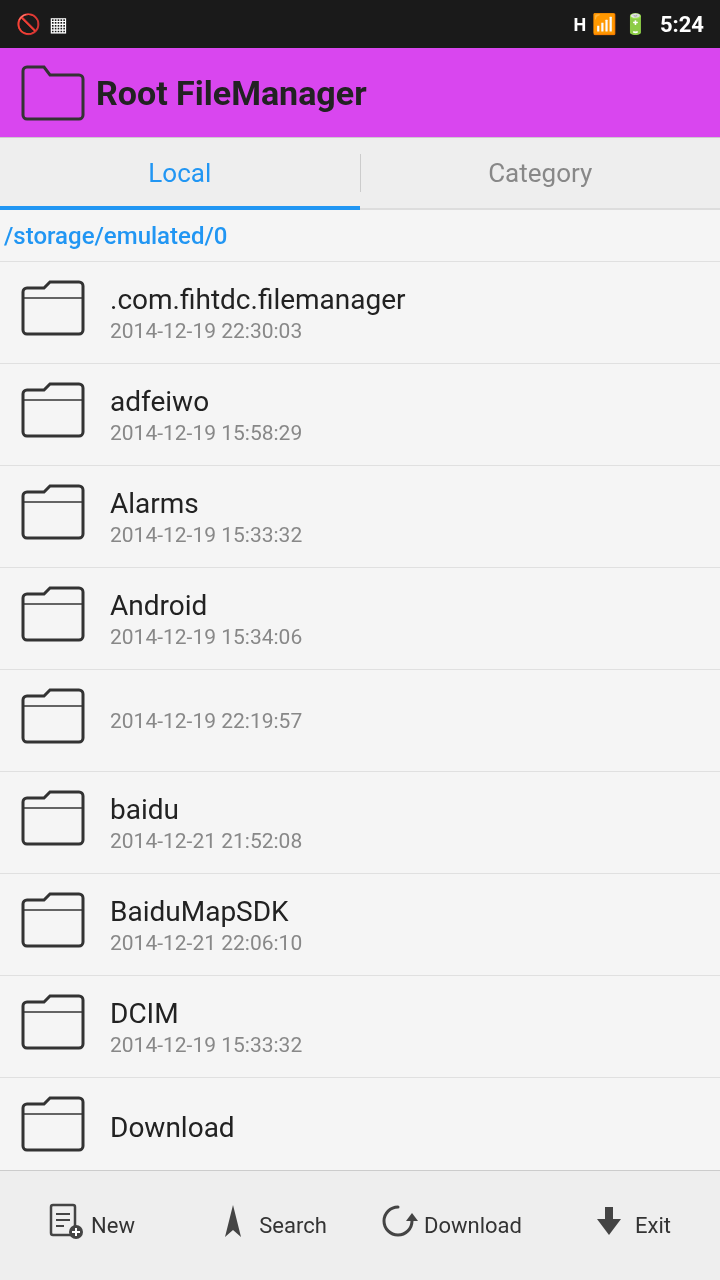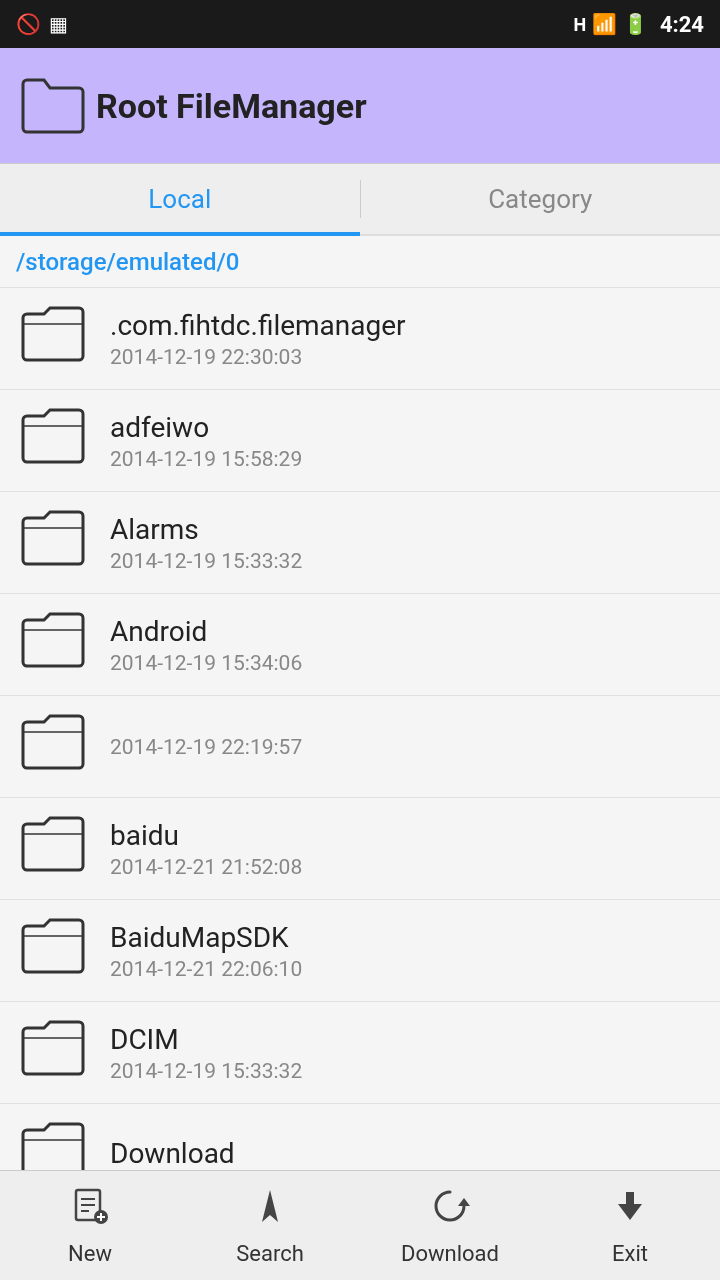--- a/index.html
+++ b/index.html
@@ -37,22 +37,22 @@
     .status-time {
       color: #ffffff;
       font-size: 22px;
       font-weight: bold;
       margin-left: 6px;
     }
 
     
     .header {
       width: 720px;
-      height: 116px;
-      background: #c4b5fd;
+      height: 90px;
+      background: #d946ef;
       display: flex;
       align-items: center;
       padding: 0 20px;
       border-bottom: 1px solid #cccccc;
     }
     .header-icon {
       width: 60px;
       height: 60px;
       margin-right: 16px;
     }
@@ -100,21 +100,21 @@
       margin: 16px 0;
     }
 
     
     .path-bar {
       width: 720px;
       height: 52px;
       background: #f5f5f5;
       display: flex;
       align-items: center;
-      padding: 0 16px;
+      padding: 0 4px;
       border-bottom: 1px solid #e0e0e0;
     }
     .path-text {
       font-size: 24px;
       color: #2196F3;
       font-weight: 500;
     }
 
     
     .file-list {
@@ -159,21 +159,20 @@
       width: 720px;
       height: 110px;
       background: #eeeeee;
       display: flex;
       align-items: stretch;
       border-top: 1px solid #cccccc;
     }
     .bottom-btn {
       flex: 1;
       display: flex;
-      flex-direction: column;
       align-items: center;
       justify-content: center;
       cursor: pointer;
       gap: 6px;
     }
     .bottom-btn-icon {
       font-size: 36px;
       color: #444444;
     }
     .bottom-btn-label {
@@ -194,21 +193,21 @@
   <div class="status-bar-left">
 
     <span style="color:#fff;font-size:20px;">🚫</span>
 
     <span style="color:#fff;font-size:20px;">▦</span>
   </div>
   <div class="status-bar-right">
     <span style="color:#fff;font-size:18px;font-weight:bold;">H</span>
     <span style="color:#fff;font-size:20px;">📶</span>
     <span style="color:#fff;font-size:20px;">🔋</span>
-    <span class="status-time">4:24</span>
+    <span class="status-time">5:24</span>
   </div>
 </div>
 
 <div class="header">
   <div class="header-icon">
     <svg class="folder-svg" viewBox="0 0 66 58" fill="none" xmlns="http://www.w3.org/2000/svg">
       <path d="M3 8 C3 5.8 4.8 4 7 4 L24 4 L30 12 L59 12 C61.2 12 63 13.8 63 16 L63 52 C63 54.2 61.2 56 59 56 L7 56 C4.8 56 3 54.2 3 52 Z" stroke="#333" stroke-width="3" fill="none"></path>
     </svg>
   </div>
   <div class="header-title">Root FileManager</div>

